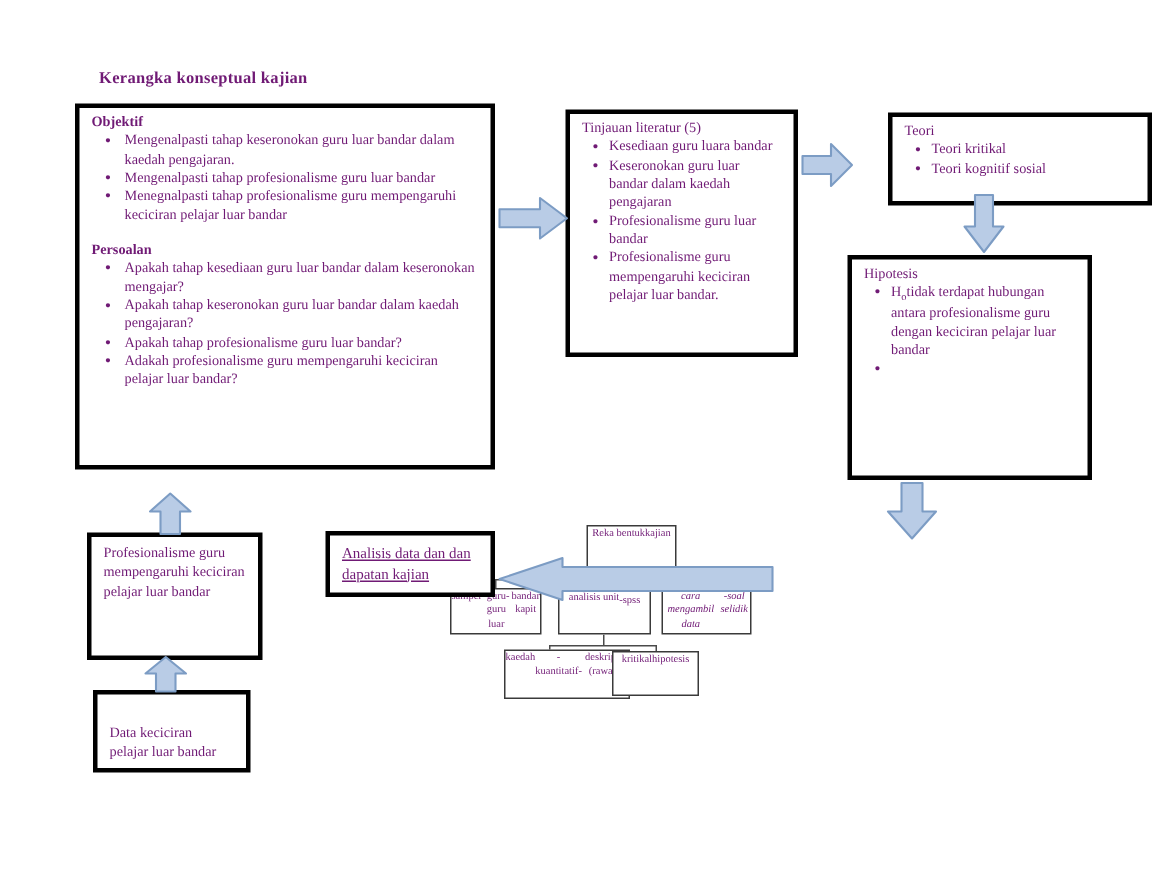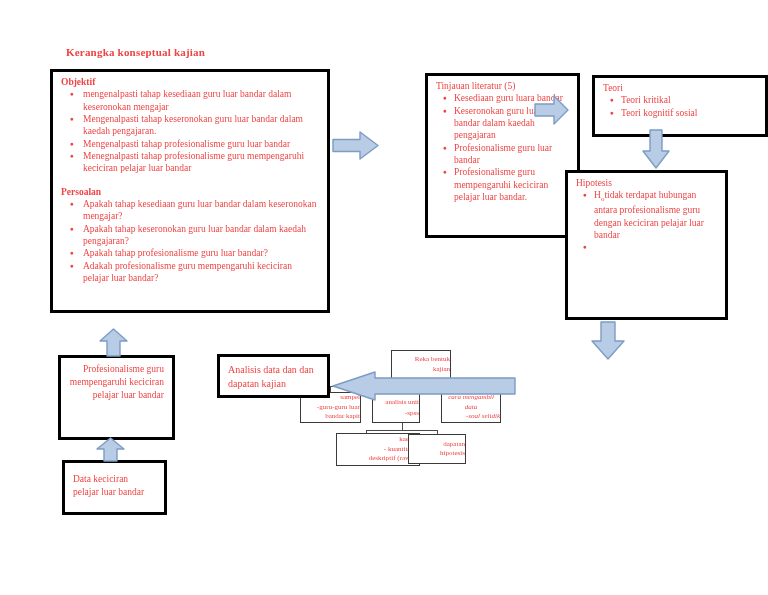--- a/index.html
+++ b/index.html
@@ -1,23 +1,23 @@
 <!DOCTYPE html>
 <html style="--arrow-fill: #b9cce6; --arrow-stroke: #7c9cc4;"><head>
 <meta charset="utf-8">
 <style>
   html,body{margin:0;padding:0;background:#ffffff;}
   #page{position:relative;width:768px;height:595px;background:#ffffff;overflow:hidden;
-        font-family:"Liberation Serif","DejaVu Serif",serif;color:#ef4444;}
+        font-family:"Liberation Serif","DejaVu Serif",serif;color:#701a75;}
   .abs{position:absolute;}
   #doc-title{left:66px;top:46px;font-size:11px;font-weight:bold;letter-spacing:.2px;}
   .box{position:absolute;background:#fff;border:3px solid #000;box-sizing:border-box;}
   .thinbox{position:absolute;background:#fff;border:1px solid #3a3a3a;box-sizing:border-box;
            font-size:7px;line-height:1.35;text-align:center;z-index:2;
-           display:flex;flex-direction:column;justify-content:center;align-items:flex-end;}
+           display:flex;flex-direction:row;justify-content:center;}
   .pad{padding:4px 8px 4px 8px;}
   .h{font-weight:bold;font-size:9.5px;line-height:1.3;}
   .hr{font-weight:normal;font-size:9.5px;line-height:1.3;}
   .brow{display:flex;font-size:9.5px;line-height:1.3;}
   .dot{flex:0 0 22px;text-align:center;font-size:6.5px;padding-top:2px;}
   .dot2{flex:0 0 18px;text-align:center;font-size:6.5px;padding-top:2px;}
   .bt{flex:1;}
   .cline{position:absolute;background:#4a4a4a;z-index:1;}
   svg.arrow{position:absolute;display:block;overflow:visible;}
   .z5{z-index:5;} .z6{z-index:6;}
@@ -26,24 +26,20 @@
 </style>
 </head>
 <body>
 
 <div id="page">
 
   <div id="doc-title" class="abs">Kerangka konseptual kajian</div>
 
   <div class="box pad" style="left:50px;top:69px;width:280px;height:244px;">
     <div class="h">Objektif</div>
-    <div class="brow">
-        <span class="dot">●</span>
-        <span class="bt">mengenalpasti tahap kesediaan guru luar bandar dalam keseronokan mengajar</span>
-      </div>
     <div class="brow">
         <span class="dot">●</span>
         <span class="bt">Mengenalpasti tahap keseronokan guru luar bandar dalam kaedah pengajaran.</span>
       </div>
     <div class="brow">
         <span class="dot">●</span>
         <span class="bt">Mengenalpasti tahap profesionalisme guru luar bandar</span>
       </div>
     <div class="brow">
         <span class="dot">●</span>
@@ -61,21 +57,21 @@
     <div class="brow">
         <span class="dot">●</span>
         <span class="bt">Apakah tahap profesionalisme guru luar bandar?</span>
       </div>
     <div class="brow">
         <span class="dot">●</span>
         <span class="bt">Adakah profesionalisme guru mempengaruhi keciciran pelajar luar bandar?</span>
       </div>
   </div>
 
-  <div class="box pad" style="left:377px;top:73px;width:155px;height:165px;margin-left:48px;">
+  <div class="box pad" style="left:377px;top:73px;width:155px;height:165px;">
     <div class="hr">Tinjauan literatur (5)</div>
     <div class="brow">
         <span class="dot2">●</span>
         <span class="bt">Kesediaan guru luara bandar</span>
       </div>
     <div class="brow">
         <span class="dot2">●</span>
         <span class="bt">Keseronokan guru luar bandar dalam kaedah pengajaran</span>
       </div>
     <div class="brow">
@@ -104,61 +100,61 @@
     <div class="hr">Hipotesis</div>
     <div class="brow">
         <span class="dot2">●</span>
         <span class="bt"><span>H</span><sub style="font-size:7px;">o</sub><span>tidak terdapat hubungan antara profesionalisme guru dengan keciciran pelajar luar bandar</span></span>
       </div>
     <div class="brow">
         <span class="dot2">●</span>
       </div>
   </div>
 
-  <div class="box" style="left:58px;top:355px;width:117px;height:85px;padding:5px 8px;font-size:9.5px;line-height:1.35;text-align:right;">
+  <div class="box" style="left:58px;top:355px;width:117px;height:85px;padding:5px 8px;font-size:9.5px;line-height:1.35;">
     <span>Profesionalisme guru mempengaruhi keciciran pelajar luar bandar</span>
   </div>
 
-  <div class="box" style="left:62px;top:460px;width:105px;height:55px;padding:10px 8px;font-size:9.5px;line-height:1.35;">
+  <div class="box" style="left:62px;top:460px;width:105px;height:55px;padding:20px 8px;font-size:9.5px;line-height:1.35;">
     <span>Data keciciran pelajar luar bandar</span>
   </div>
 
-  <div class="box z6" id="analisis-box" style="left:217px;top:354px;width:113px;height:44px;">
+  <div class="box z6" id="analisis-box" style="left:217px;top:354px;width:113px;height:44px;text-decoration:underline;">
     <span>Analisis data dan dan dapatan kajian</span>
   </div>
 
   <div class="thinbox" style="left:391px;top:350px;width:60px;height:29px;">
     <div>Reka bentuk</div>
     <div>kajian</div>
   </div>
 
   <div class="thinbox" style="left:300px;top:392px;width:61px;height:31px;">
     <div>sampel</div>
     <div>-guru-guru luar</div>
     <div>bandar kapit</div>
   </div>
 
-  <div class="thinbox" style="left:372px;top:393px;width:48px;height:30px;">
+  <div class="thinbox" style="left:372px;top:393px;width:62px;height:30px;">
     <div>analisis unit</div>
     <div class="gap-top">-spss</div>
   </div>
 
   <div class="thinbox" style="left:441px;top:392px;width:60px;height:31px;font-style:italic;">
     <div>cara mengambil data</div>
     <div>-soal selidik</div>
   </div>
 
   <div class="thinbox" style="left:336px;top:433px;width:84px;height:33px;">
     <div>kaedah</div>
     <div>- kuantitatif-</div>
     <div>deskriptif (rawak)</div>
   </div>
 
   <div class="thinbox" style="left:408px;top:434px;width:58px;height:30px;">
-    <div>dapatan</div>
+    <div>kritikal</div>
     <div>hipotesis</div>
   </div>
 
   <div class="cline" style="left:420px;top:379px;width:1px;height:8px;"></div>
   <div class="cline" style="left:330px;top:386px;width:141px;height:1px;"></div>
   <div class="cline" style="left:330px;top:386px;width:1px;height:7px;"></div>
   <div class="cline" style="left:402px;top:386px;width:1px;height:8px;"></div>
   <div class="cline" style="left:470px;top:386px;width:1px;height:7px;"></div>
   <div class="cline" style="left:402px;top:423px;width:1px;height:7px;"></div>
   <div class="cline" style="left:366px;top:430px;width:72px;height:1px;"></div>

